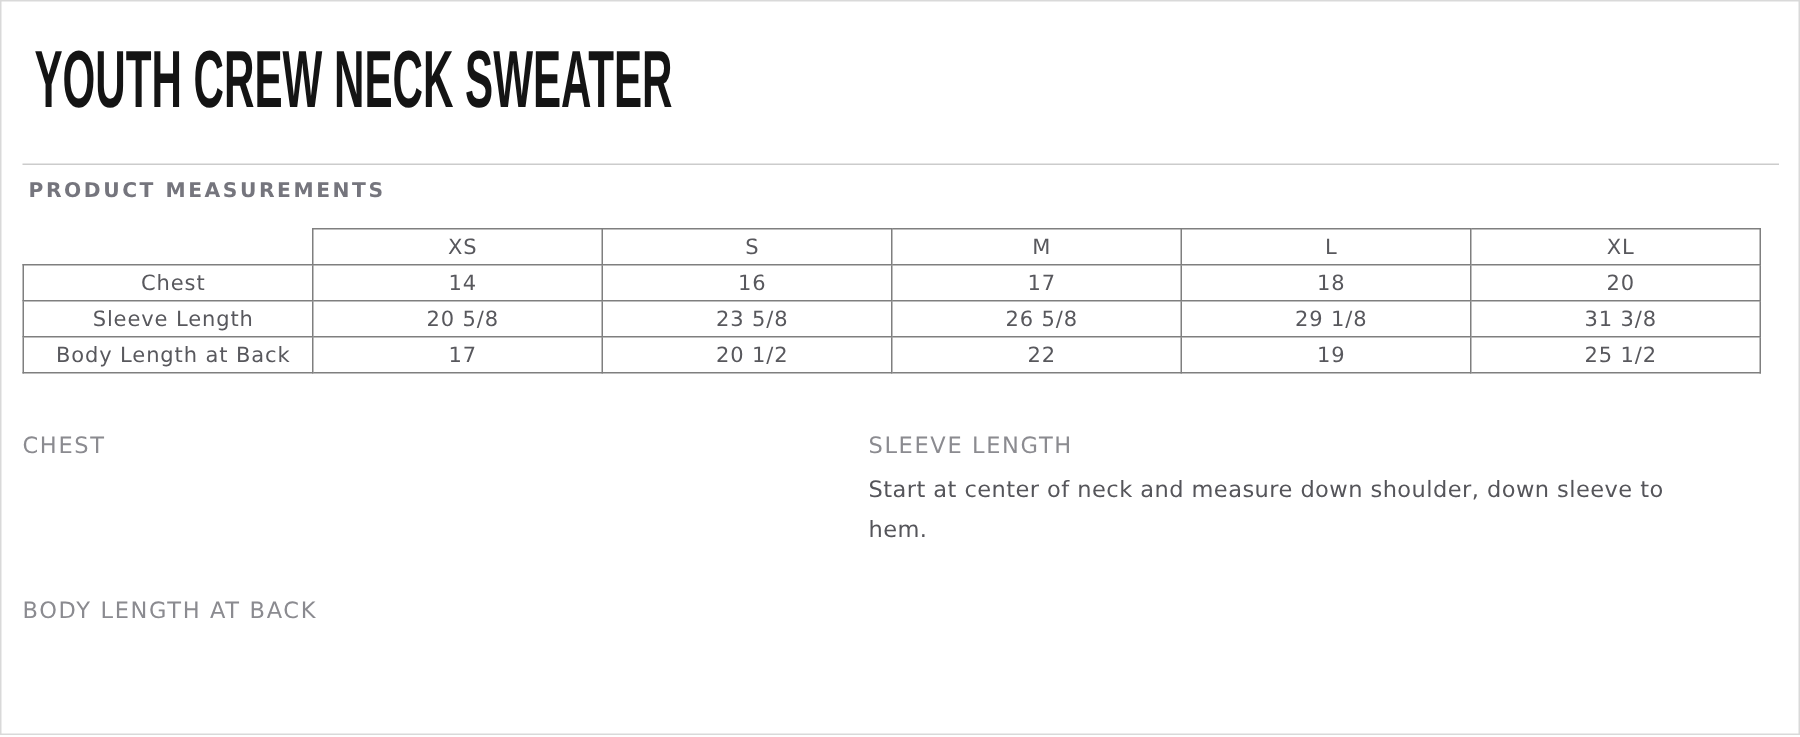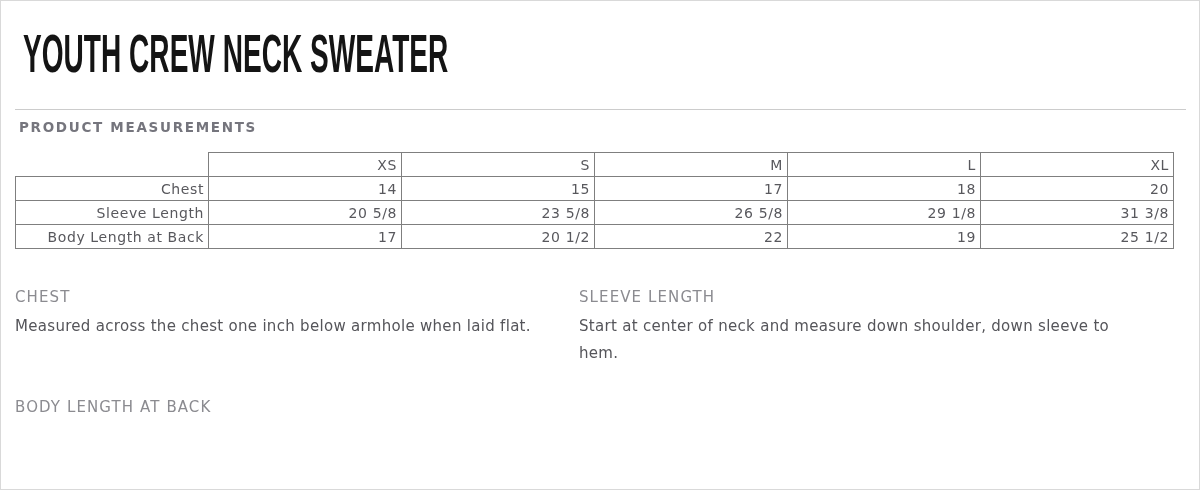--- a/index.html
+++ b/index.html
@@ -51,21 +51,21 @@
     border-collapse: collapse;
     table-layout: fixed;
   }
   table.meas col { width: 193px; }
   table.meas th, table.meas td {
     border: 1px solid #7f7f7f;
     height: 23px;
     padding: 0 4px 0 11px;
     font-size: 14px;
     font-weight: 400;
-    text-align: right;
+    text-align: center;
     vertical-align: middle;
     color: #58585d;
     letter-spacing: 0.6px;
     overflow: hidden;
     white-space: nowrap;
   }
   table.meas th.corner { border: none; }
   .def { position: absolute; }
   .def-term {
     font-size: 15px;
@@ -110,21 +110,21 @@
         <th>S</th>
         <th>M</th>
         <th>L</th>
         <th>XL</th>
       </tr>
     </thead>
     <tbody>
       <tr>
         <td>Chest</td>
         <td>14</td>
-        <td>15</td>
+        <td>16</td>
         <td>17</td>
         <td>18</td>
         <td>20</td>
       </tr>
       <tr>
         <td>Sleeve Length</td>
         <td>20 5/8</td>
         <td>23 5/8</td>
         <td>26 5/8</td>
         <td>29 1/8</td>
@@ -136,21 +136,20 @@
         <td>20 1/2</td>
         <td>22</td>
         <td>19</td>
         <td>25 1/2</td>
       </tr>
     </tbody>
   </table>
 
   <div class="def" id="def-chest">
     <div class="def-term">CHEST</div>
-    <div class="def-desc">Measured across the chest one inch below armhole when laid flat.</div>
   </div>
 
   <div class="def" id="def-sleeve">
     <div class="def-term">SLEEVE LENGTH</div>
     <div class="def-desc">Start at center of neck and measure down shoulder, down sleeve to hem.</div>
   </div>
 
   <div class="def" id="def-body">
     <div class="def-term">BODY LENGTH AT BACK</div>
   </div>

